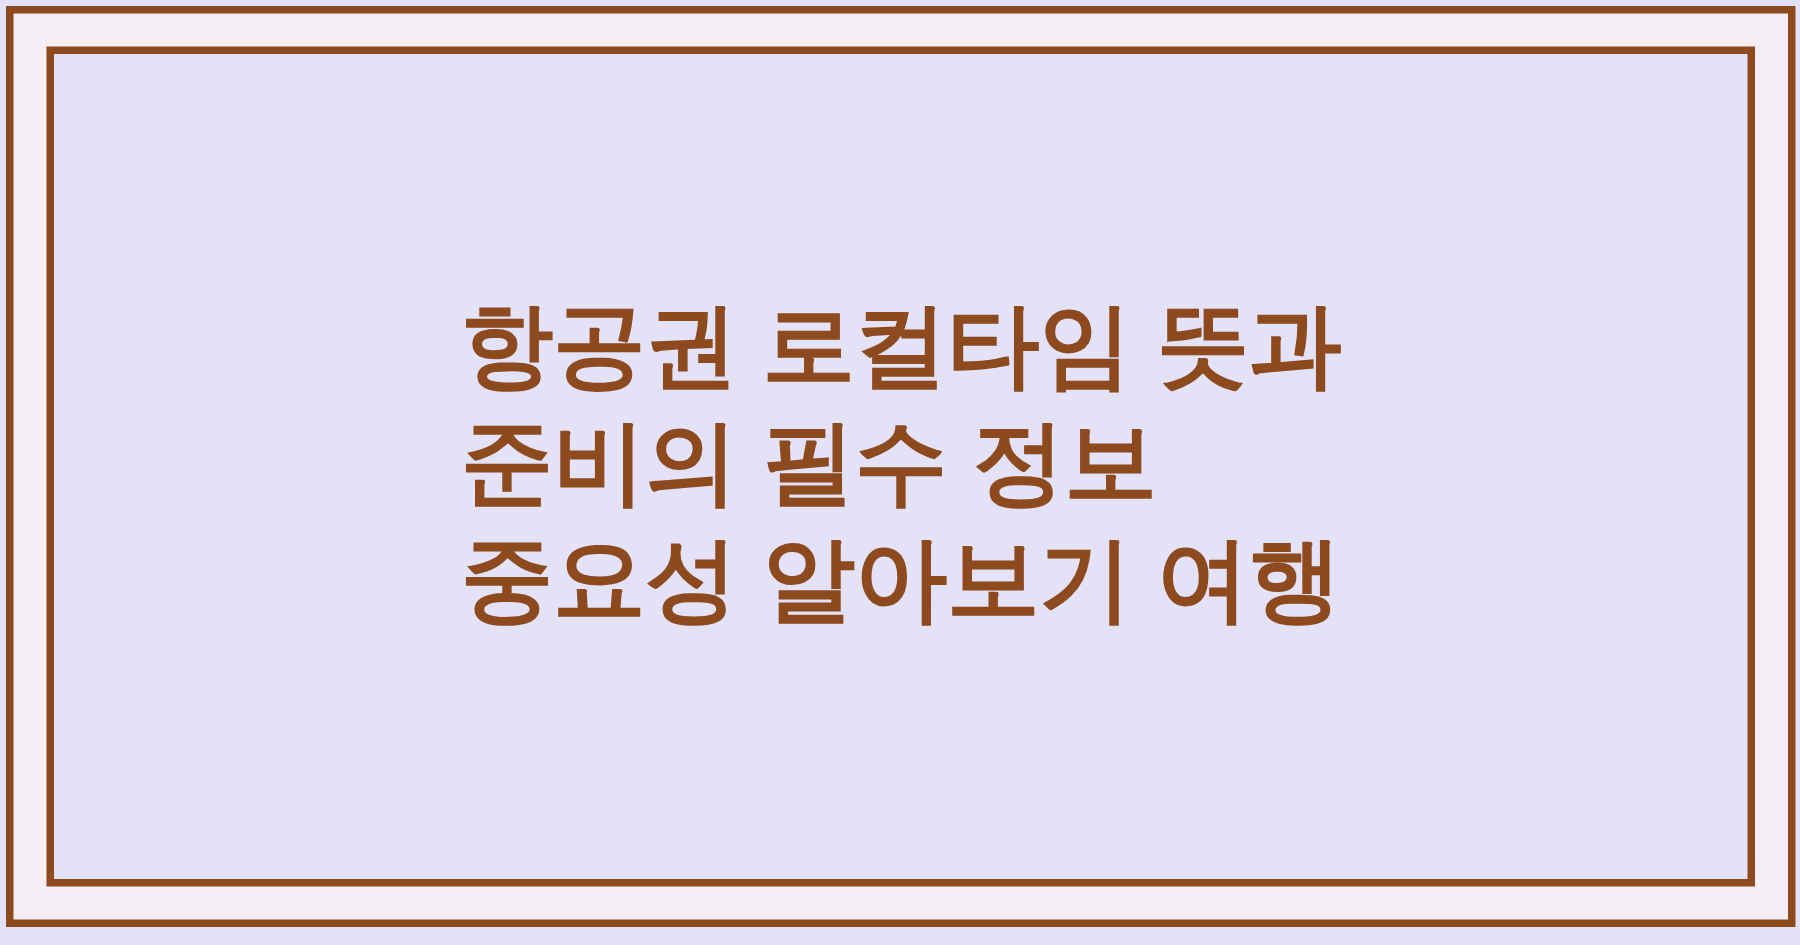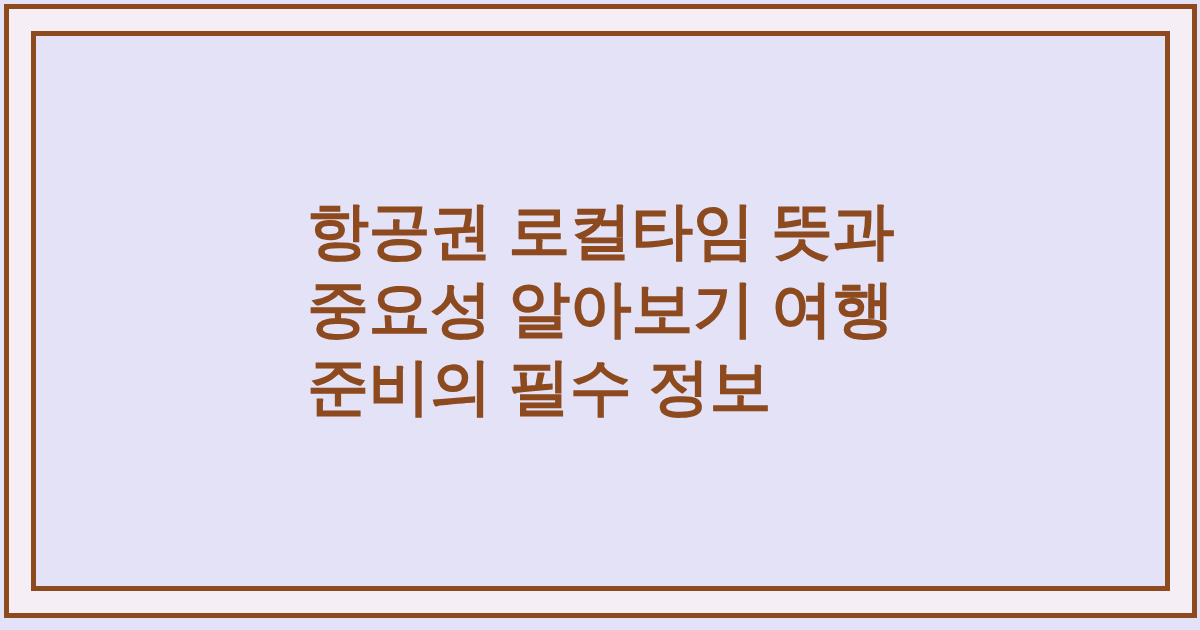--- a/index.html
+++ b/index.html
@@ -72,19 +72,19 @@
 </style>
 </head>
 <body>
 
 <div class="thumbnail-canvas">
   <div class="outer-frame">
     <div class="inner-frame">
       <div class="title-block">
         <div class="title-lines">
           <span class="title-line">항공권 로컬타임 뜻과</span>
+          <span class="title-line">준비의 필수 정보</span>
           <span class="title-line">중요성 알아보기 여행</span>
-          <span class="title-line">준비의 필수 정보</span>
         </div>
       </div>
     </div>
   </div>
 </div>
 
 </body></html>

